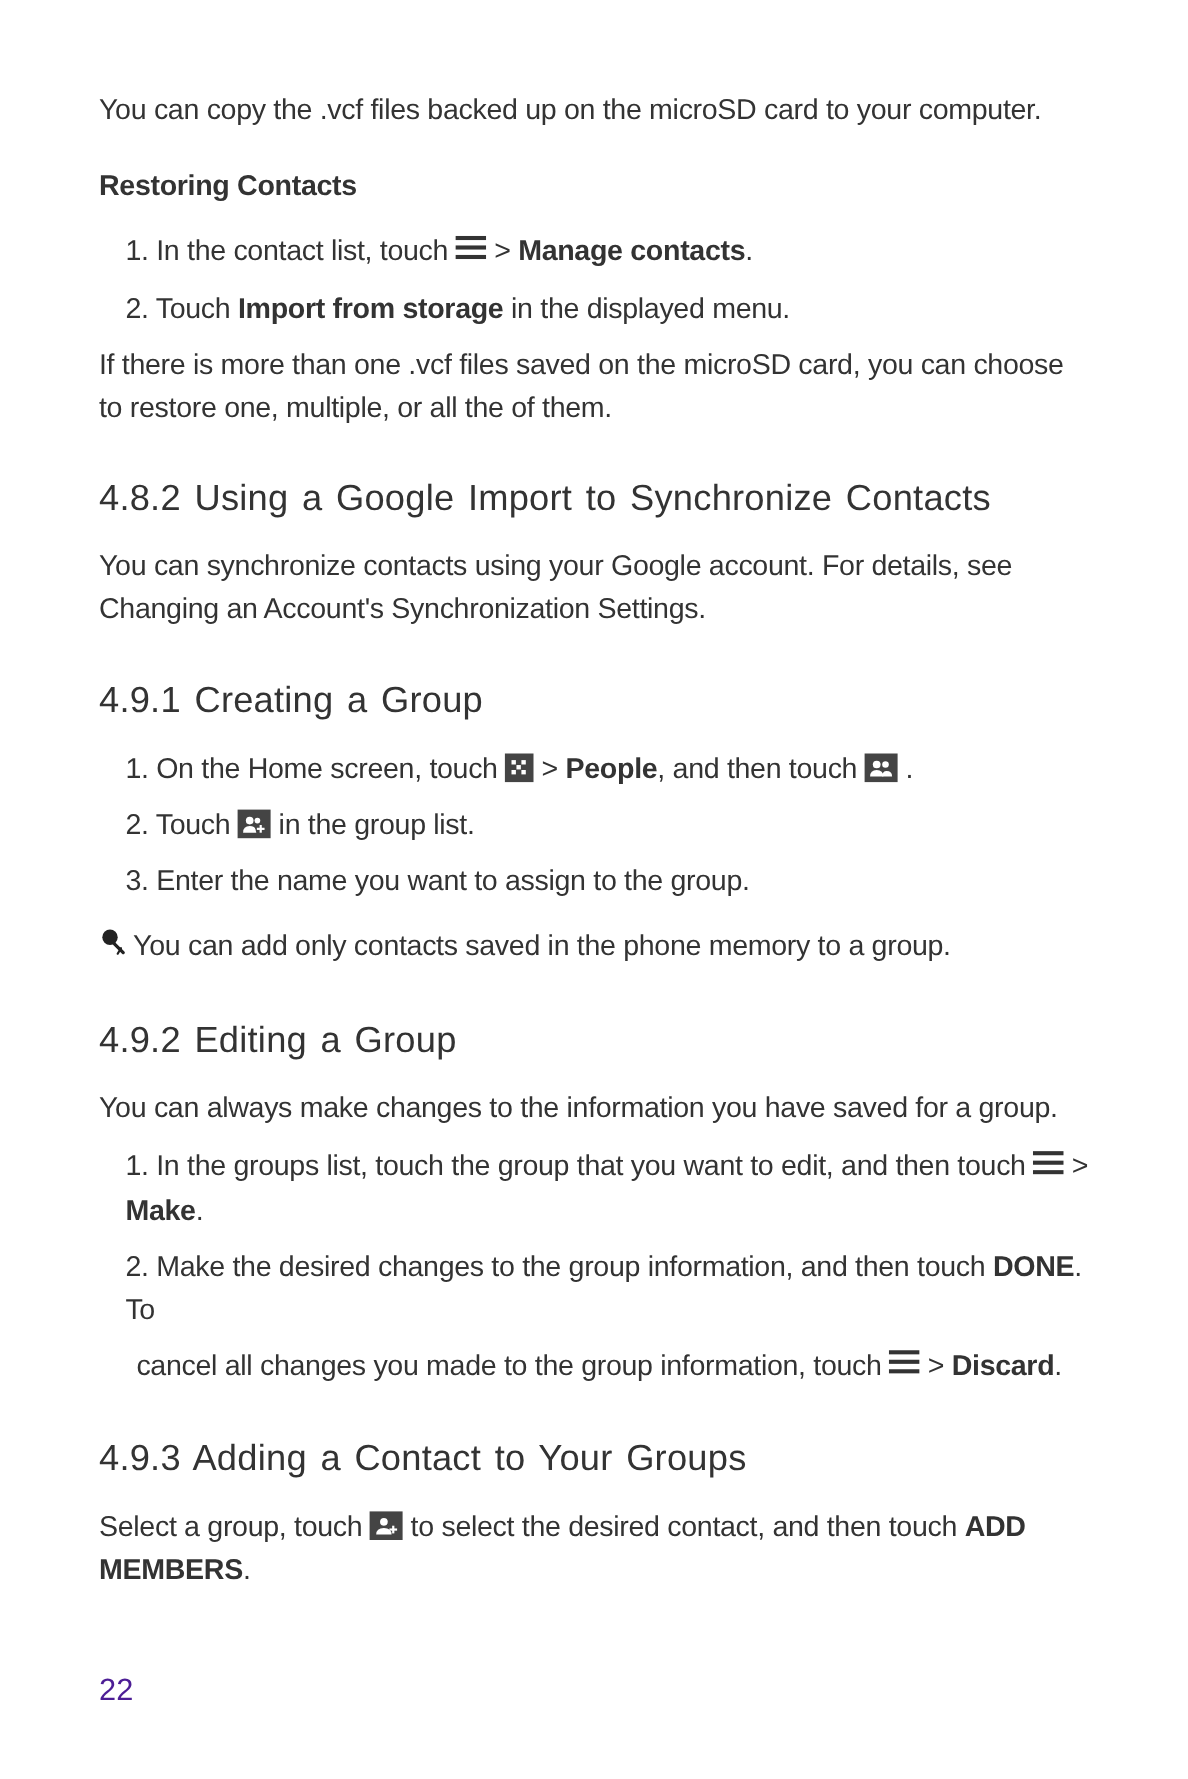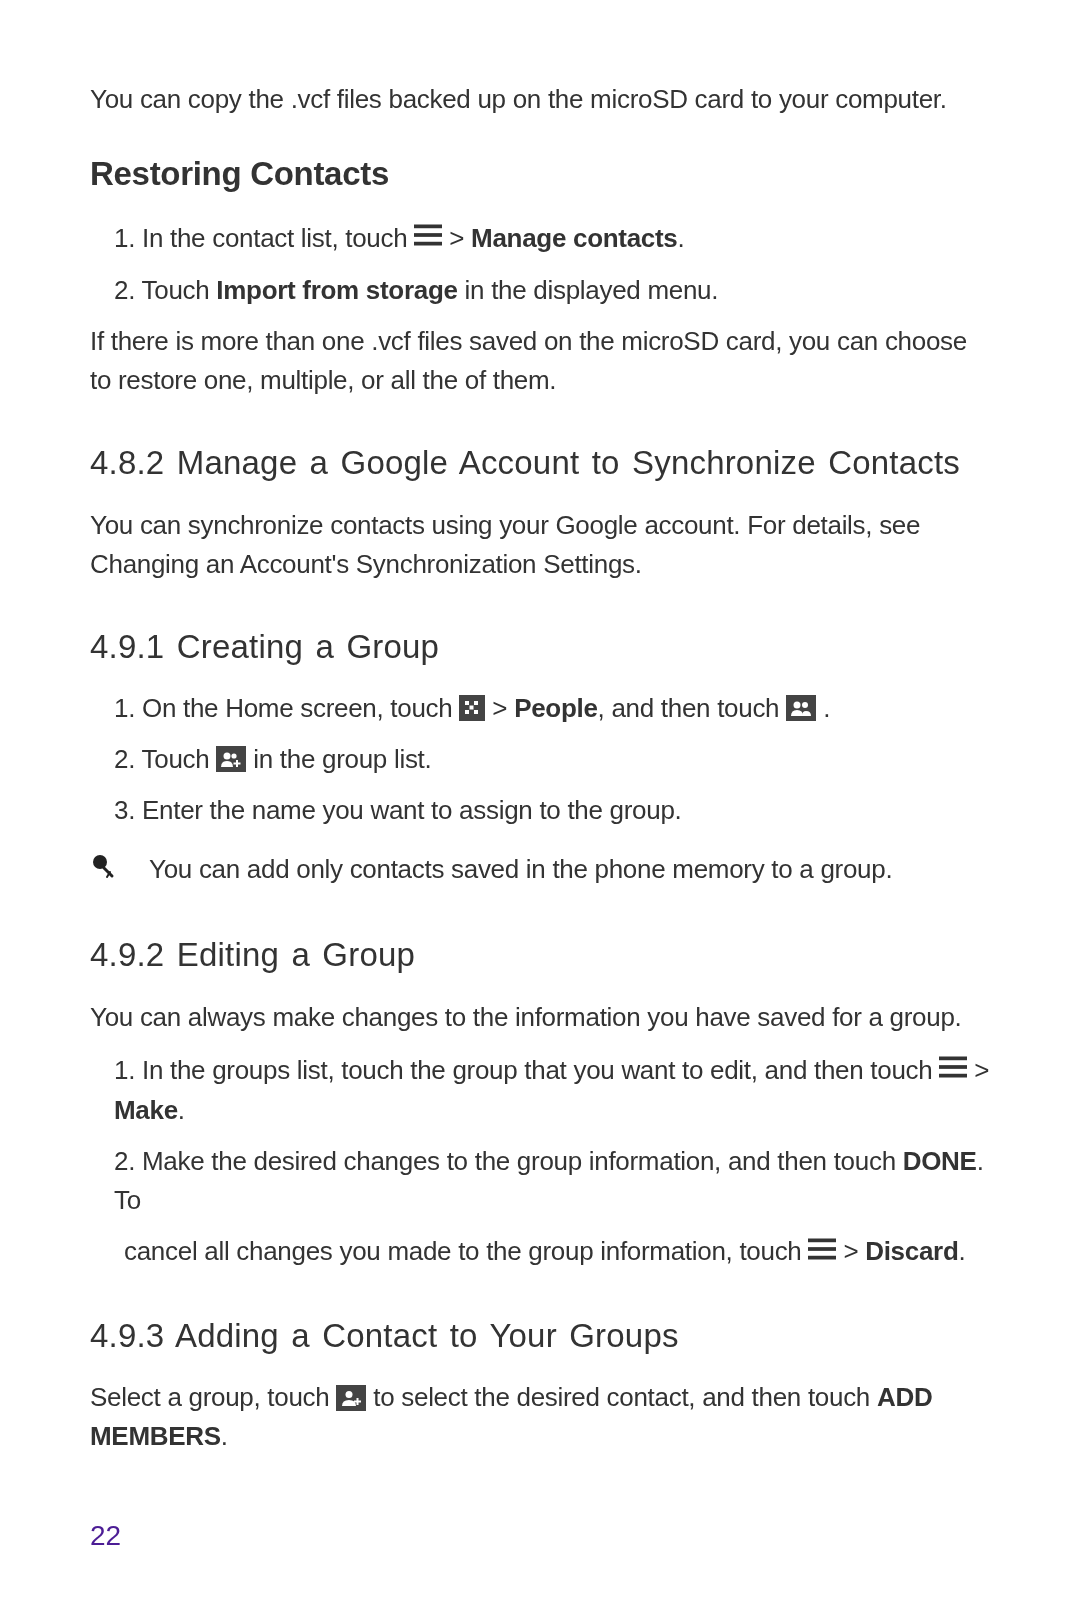--- a/index.html
+++ b/index.html
@@ -13,21 +13,21 @@
   }
   .page {
     padding: 80px 90px 40px 90px;
     font-size: 26px;
     line-height: 1.5;
     letter-spacing: -0.3px;
   }
   .para { margin-bottom: 14px; }
   .subheading-bold {
     font-weight: bold;
-    font-size: 33px;
+    font-size: 26px;
     margin: 30px 0 20px 0;
   }
   .numitem { margin-bottom: 12px; margin-left: 24px; }
   .indent-continue { padding-left: 34px; margin-bottom: 20px; }
   .bold { font-weight: bold; }
   .h2 {
     font-size: 33px;
     font-weight: 500;
     margin: 38px 0 18px 0;
     word-spacing: 3px;
@@ -60,21 +60,21 @@
     display: inline-flex;
     align-items: center;
     justify-content: center;
   }
   .groups-tab-icon svg, .add-group-icon svg, .add-contact-icon svg {
     width: 22px; height: 18px;
   }
   .note-row {
     display: flex;
     align-items: flex-start;
-    gap: 31px;
+    gap: 3px;
     margin: 20px 0 28px 0;
   }
   .note-icon { flex: 0 0 auto; padding-top: 3px; }
   .note-icon svg { width: 28px; height: 28px; }
   .note-text { flex: 1; }
   .page-number {
     position: absolute;
     bottom: 65px;
     left: 90px;
     font-size: 28px;
@@ -102,21 +102,21 @@
     <span> &gt; </span>
     <span class="bold">Manage contacts</span><span>.</span>
   </p>
 
   <p class="numitem">
     <span>2. Touch </span><span class="bold">Import from storage</span><span> in the displayed menu.</span>
   </p>
 
   <p class="para">If there is more than one .vcf files saved on the microSD card, you can choose to restore one, multiple, or all the of them.</p>
 
-  <p class="h2">4.8.2  Manage a Google Account to Synchronize Contacts</p>
+  <p class="h2">4.8.2  Using a Google Import to Synchronize Contacts</p>
   <p class="para">You can synchronize contacts using your Google account. For details, see Changing an Account's Synchronization Settings.</p>
 
 
   <p class="h2">4.9.1  Creating a Group</p>
 
   <p class="numitem">
     <span>1. On the Home screen, touch </span>
     <span class="icon-inline apps-icon">
       <svg viewBox="0 0 16 16">
         <rect x="1" y="1" width="4" height="4" fill="#fff"></rect>

